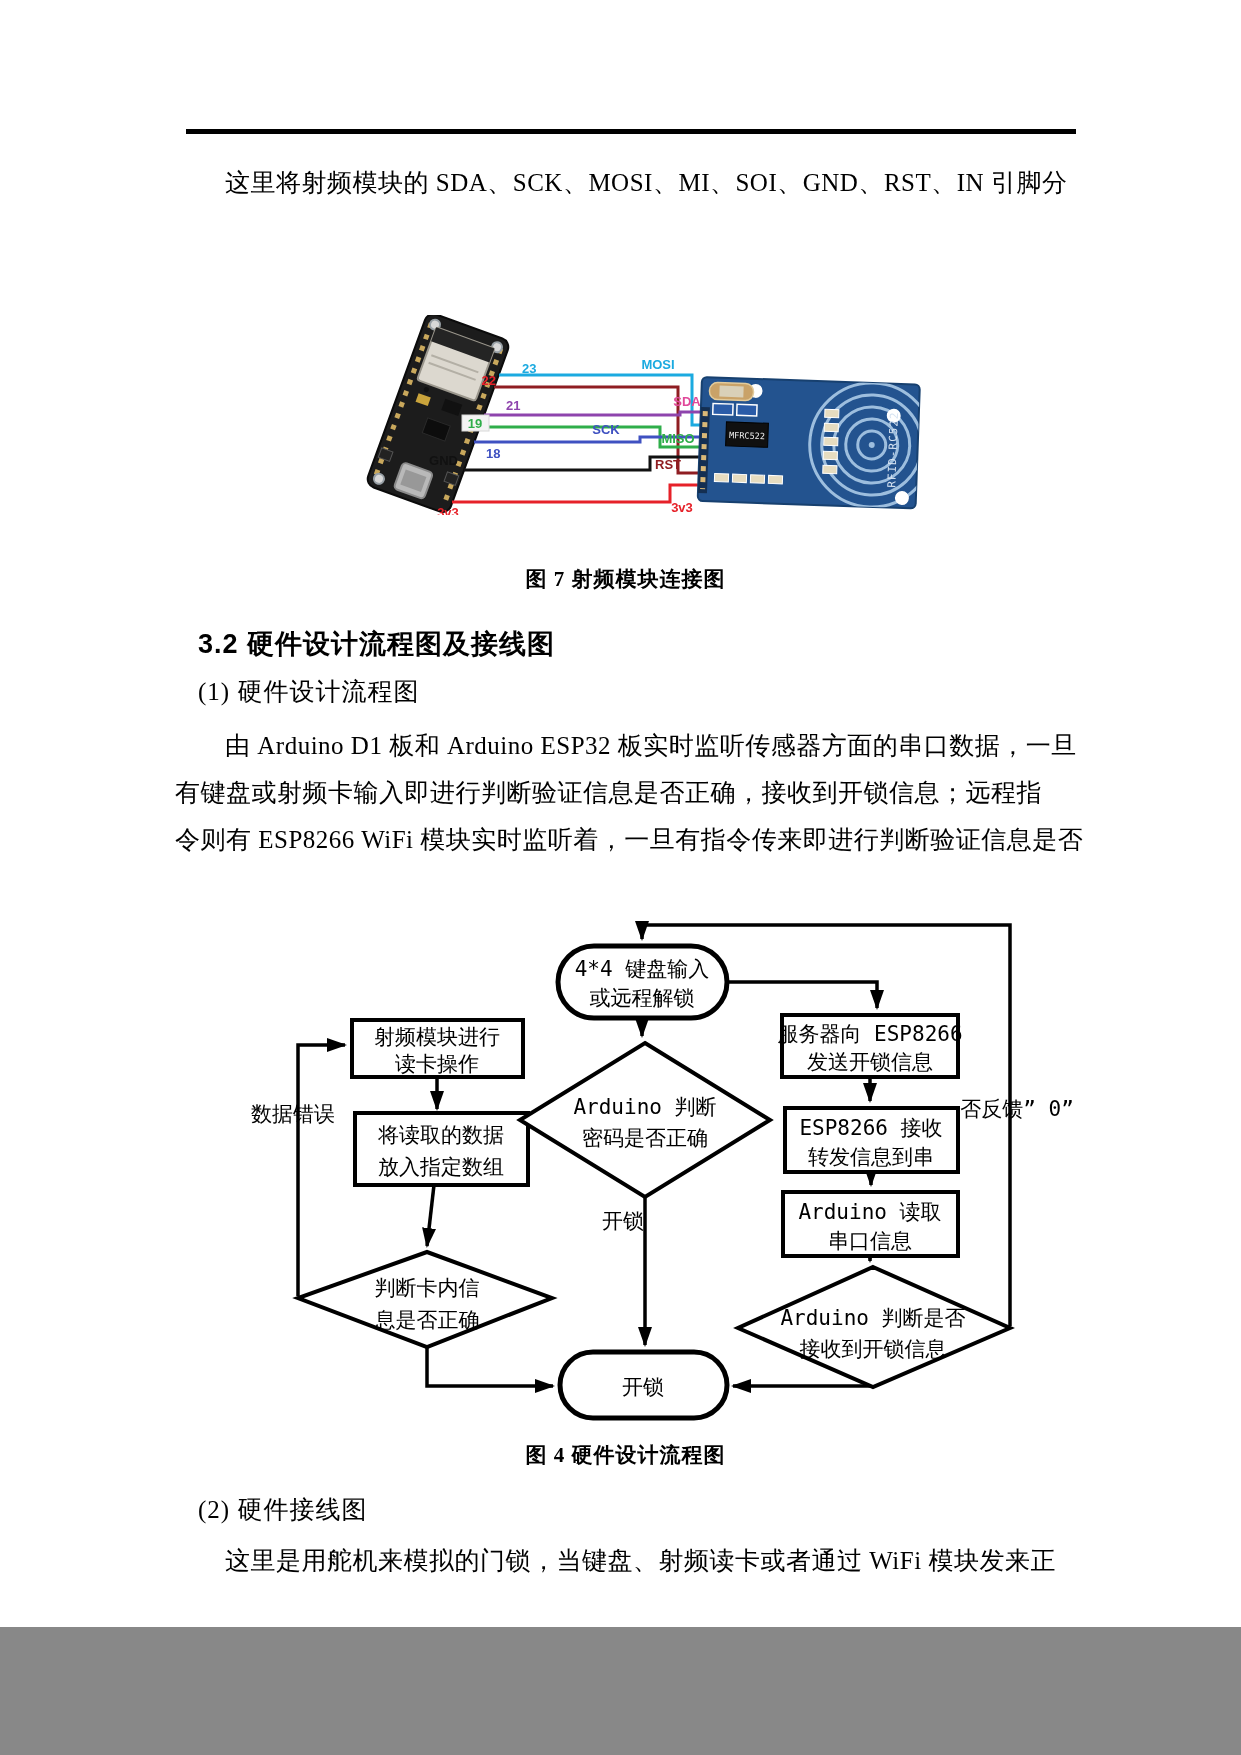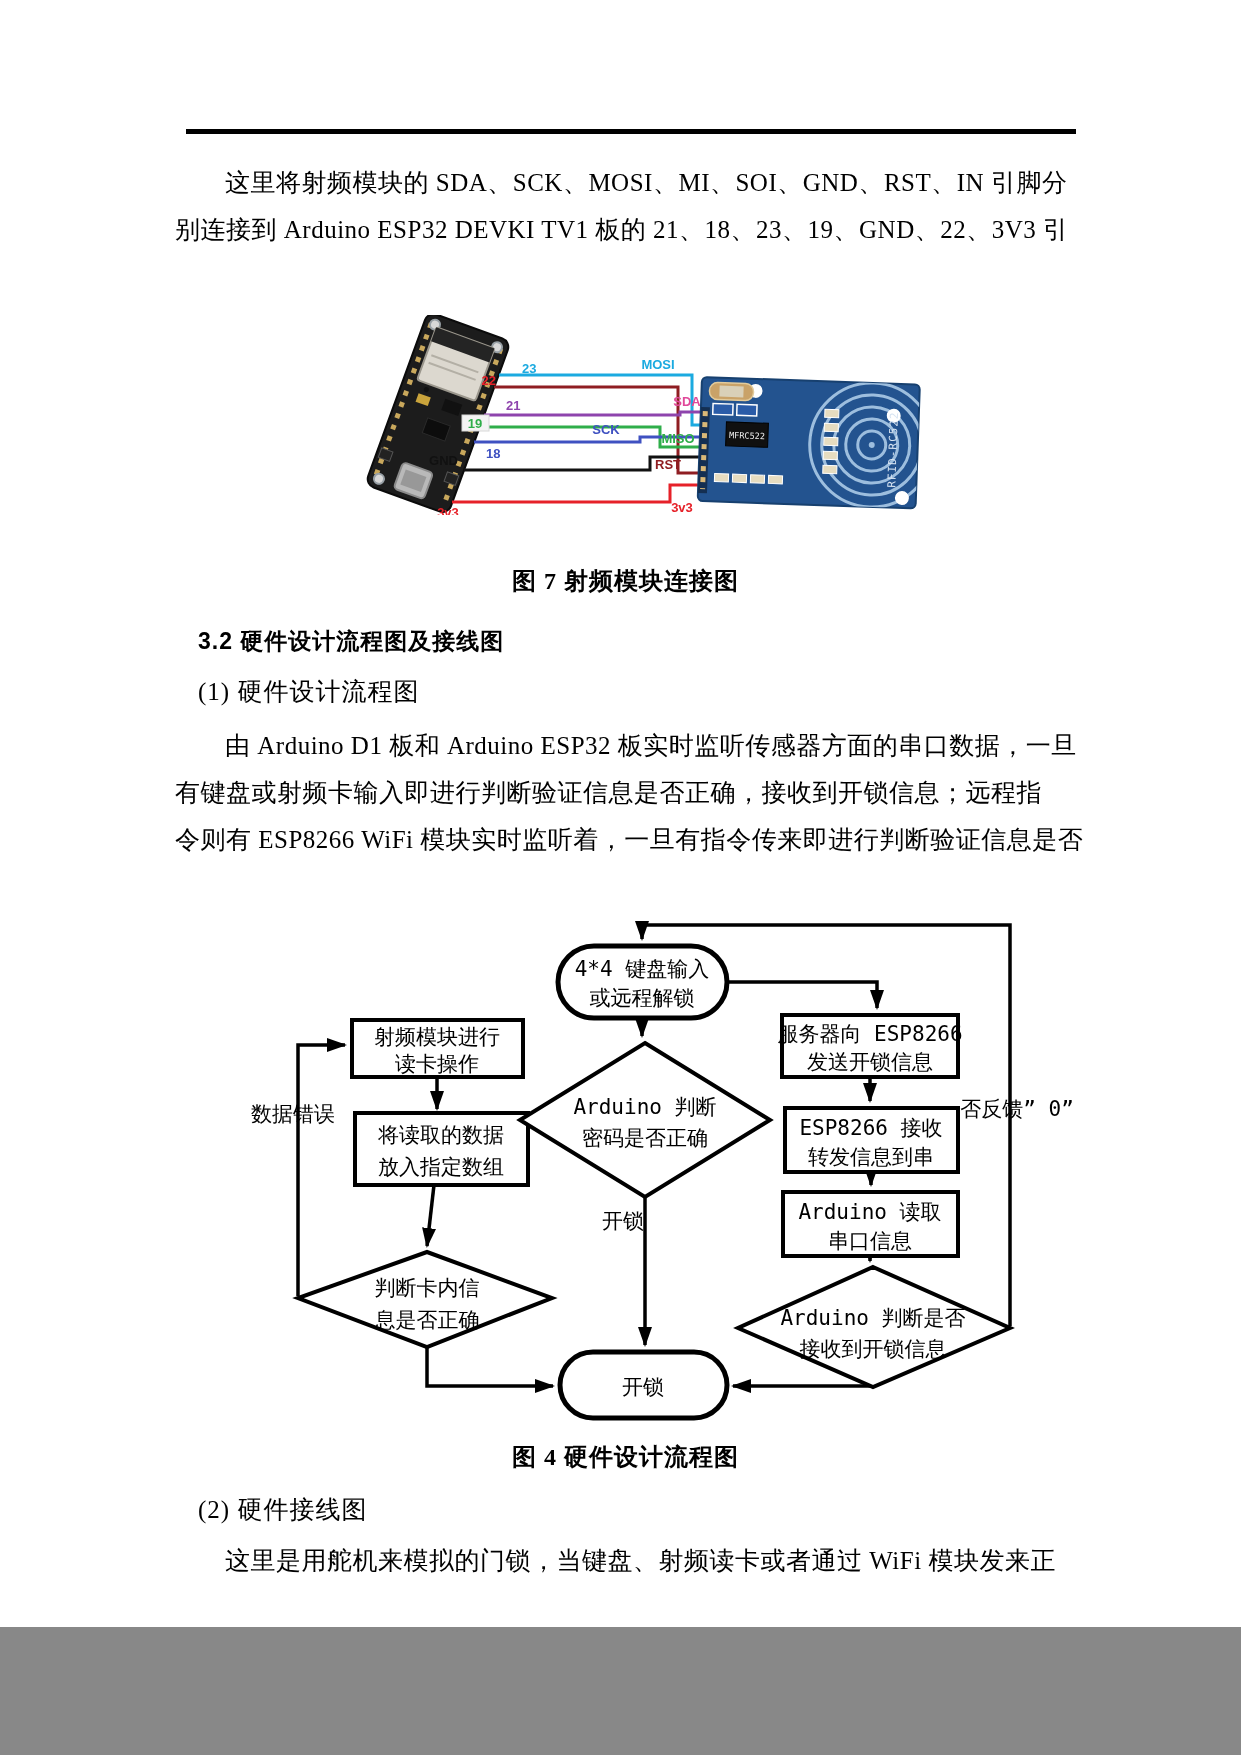--- a/index.html
+++ b/index.html
@@ -3,39 +3,38 @@
 <meta charset="utf-8">
 <style>
   html,body{margin:0;padding:0;background:#888;}
   .page{position:relative;width:1241px;height:1627px;background:#ffffff;margin:0 auto;
         font-family:"Liberation Serif","DejaVu Serif",serif;color:#000;overflow:hidden;}
   .rule{position:absolute;left:186px;top:129px;width:890px;height:5px;background:#000;}
   .tline{position:absolute;left:175px;width:930px;font-size:25px;line-height:36px;
          letter-spacing:0.5px;white-space:nowrap;}
   .indent{padding-left:50px;}
   .caption{position:absolute;left:175px;width:901px;text-align:center;font-weight:bold;
-           font-size:24px;letter-spacing:1px;}
+           font-size:21px;letter-spacing:1px;}
   .heading{position:absolute;left:198px;font-family:"Liberation Sans","DejaVu Sans",sans-serif;
-           font-weight:bold;font-size:23px;letter-spacing:1px;white-space:nowrap;}
+           font-weight:bold;font-size:27px;letter-spacing:1px;white-space:nowrap;}
   .subitem{position:absolute;left:198px;font-size:25px;letter-spacing:1px;white-space:nowrap;}
   .pageno{position:absolute;left:175px;top:1628px;width:901px;text-align:center;font-size:23px;}
   svg{position:absolute;}
   .flowtext{font-family:"DejaVu Sans Mono","Liberation Mono",monospace;font-size:21px;fill:#000;}
   .flowlabel{font-family:"DejaVu Sans Mono","Liberation Mono",monospace;font-size:21px;fill:#000;}
   .wlabel{font-family:"Liberation Sans","DejaVu Sans",sans-serif;font-weight:bold;font-size:13px;}
 </style>
 </head>
 <body>
 
 <div class="page">
 
   <div class="rule"></div>
 
   <div class="tline indent" style="top:165px">这里将射频模块的 SDA、SCK、MOSI、MI、SOI、GND、RST、IN 引脚分</div>
-  <div class="tline" style="top:212px">别连接到 Arduino ESP32 DEVKI TV1 板的 21、18、23、19、GND、22、3V3 引</div>
 
   <svg style="left:310px;top:315px" width="710" height="200" viewBox="0 0 710 200">
 
     <g transform="translate(128,98) rotate(20)">
       <rect x="-44" y="-92" width="88" height="184" rx="9" fill="#1c1c1c" stroke="#0b0b0b" stroke-width="2"></rect>
       <line x1="-37" y1="-82" x2="-37" y2="82" stroke="#c9a85c" stroke-width="5" stroke-dasharray="5,7"></line>
       <line x1="37" y1="-82" x2="37" y2="82" stroke="#c9a85c" stroke-width="5" stroke-dasharray="5,7"></line>
       <circle cx="-33" cy="-82" r="5" fill="#d8d8d8" stroke="#98a0a6" stroke-width="2"></circle>
       <circle cx="33" cy="-82" r="5" fill="#d8d8d8" stroke="#98a0a6" stroke-width="2"></circle>
       <circle cx="-33" cy="82" r="5" fill="#d8d8d8" stroke="#98a0a6" stroke-width="2"></circle>

